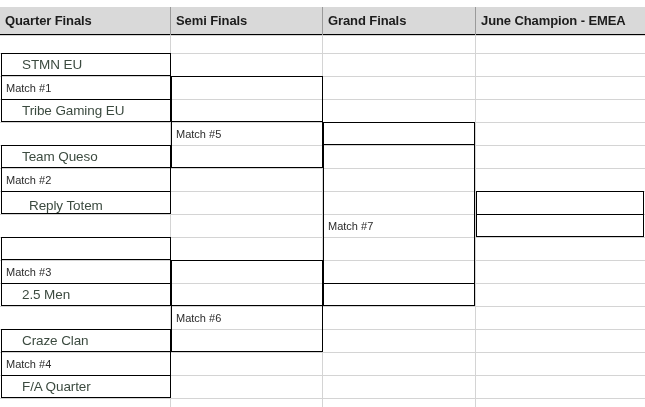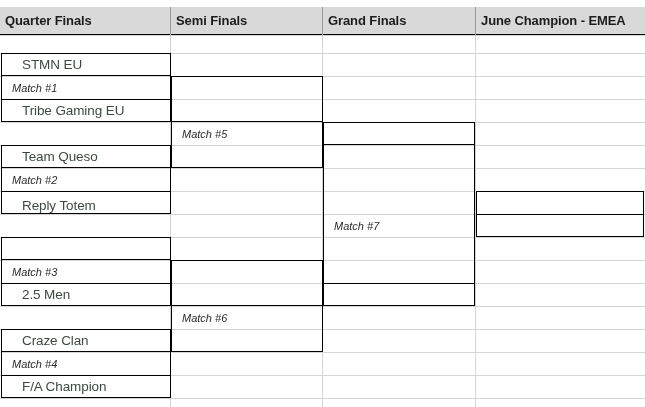--- a/index.html
+++ b/index.html
@@ -61,23 +61,22 @@
     color:#3b4a3f;
     padding-left:21px;
     box-sizing:border-box;
     white-space:nowrap;
     letter-spacing:-0.1px;
   }
   .match{
     position:absolute;
     display:flex;align-items:center;
     font-size:11px;
-    font-style:italic;
     color:#2b2b2b;
-    padding-left:11px;
+    padding-left:5px;
     box-sizing:border-box;
     white-space:nowrap;
   }
 </style>
 </head>
 <body>
 
 <div id="screen">
 
   <div class="grid-h" style="top:28px"></div>
@@ -127,28 +126,28 @@
   <div class="bx" style="left:1px;top:322px;width:170px;height:69px"></div>
   <div class="bx" style="left:1px;top:322px;width:170px;height:23px;border-bottom-width:1.2px"></div>
   <div class="bx" style="left:1px;top:368px;width:170px;height:23px;border-top-width:1.2px"></div>
 
   <div class="team" style="left:1px;top:46px;width:168px;height:23px">STMN EU</div>
   <div class="match" style="left:1px;top:69px;width:168px;height:23px">Match #1</div>
   <div class="team" style="left:1px;top:92px;width:168px;height:23px">Tribe Gaming EU</div>
 
   <div class="team" style="left:1px;top:138px;width:168px;height:23px">Team Queso</div>
   <div class="match" style="left:1px;top:161px;width:159px;height:23px">Match #2</div>
-  <div class="team" style="left:1px;top:184px;width:168px;height:29px">Reply Totem</div>
+  <div class="team" style="left:8px;top:184px;width:168px;height:29px">Reply Totem</div>
 
   <div class="match" style="left:1px;top:253px;width:168px;height:23px">Match #3</div>
   <div class="team" style="left:1px;top:276px;width:168px;height:23px">2.5 Men</div>
 
   <div class="team" style="left:1px;top:322px;width:184px;height:23px">Craze Clan</div>
   <div class="match" style="left:1px;top:345px;width:168px;height:23px">Match #4</div>
-  <div class="team" style="left:1px;top:368px;width:168px;height:23px">F/A Champion</div>
+  <div class="team" style="left:1px;top:368px;width:168px;height:23px">F/A Quarter</div>
 
   <div class="bx" style="left:171px;top:69px;width:152px;height:92px"></div>
   <div class="bx" style="left:171px;top:69px;width:152px;height:46px;border-bottom-width:1.2px"></div>
 
   <div class="bx" style="left:171px;top:253px;width:152px;height:92px"></div>
   <div class="bx" style="left:171px;top:253px;width:152px;height:46px;border-bottom-width:1.2px"></div>
 
   <div class="match" style="left:171px;top:115px;width:150px;height:23px">Match #5</div>
   <div class="match" style="left:171px;top:299px;width:150px;height:23px">Match #6</div>
 

